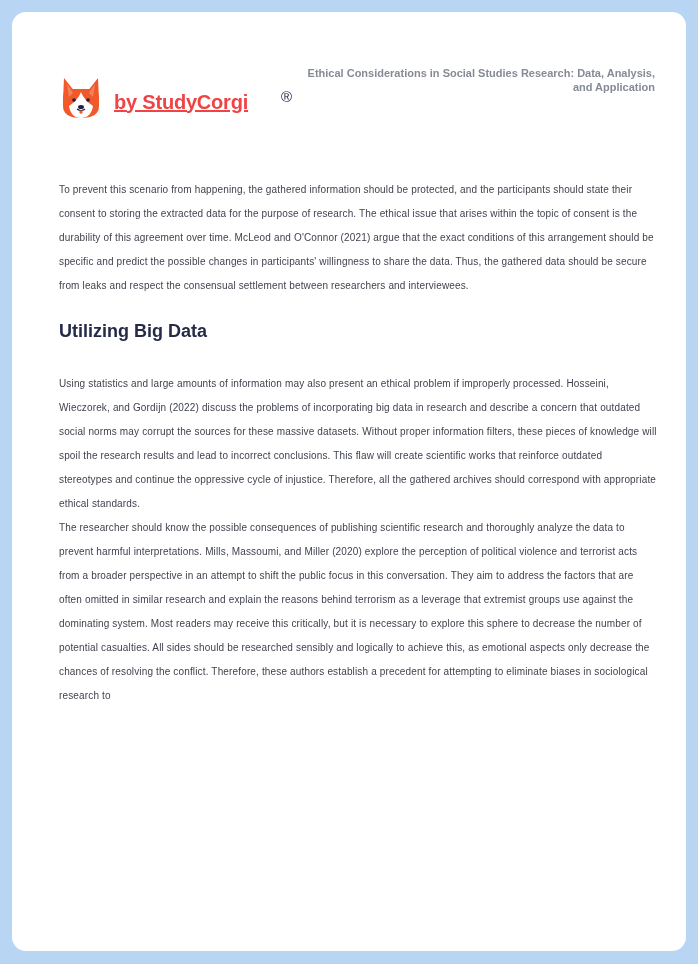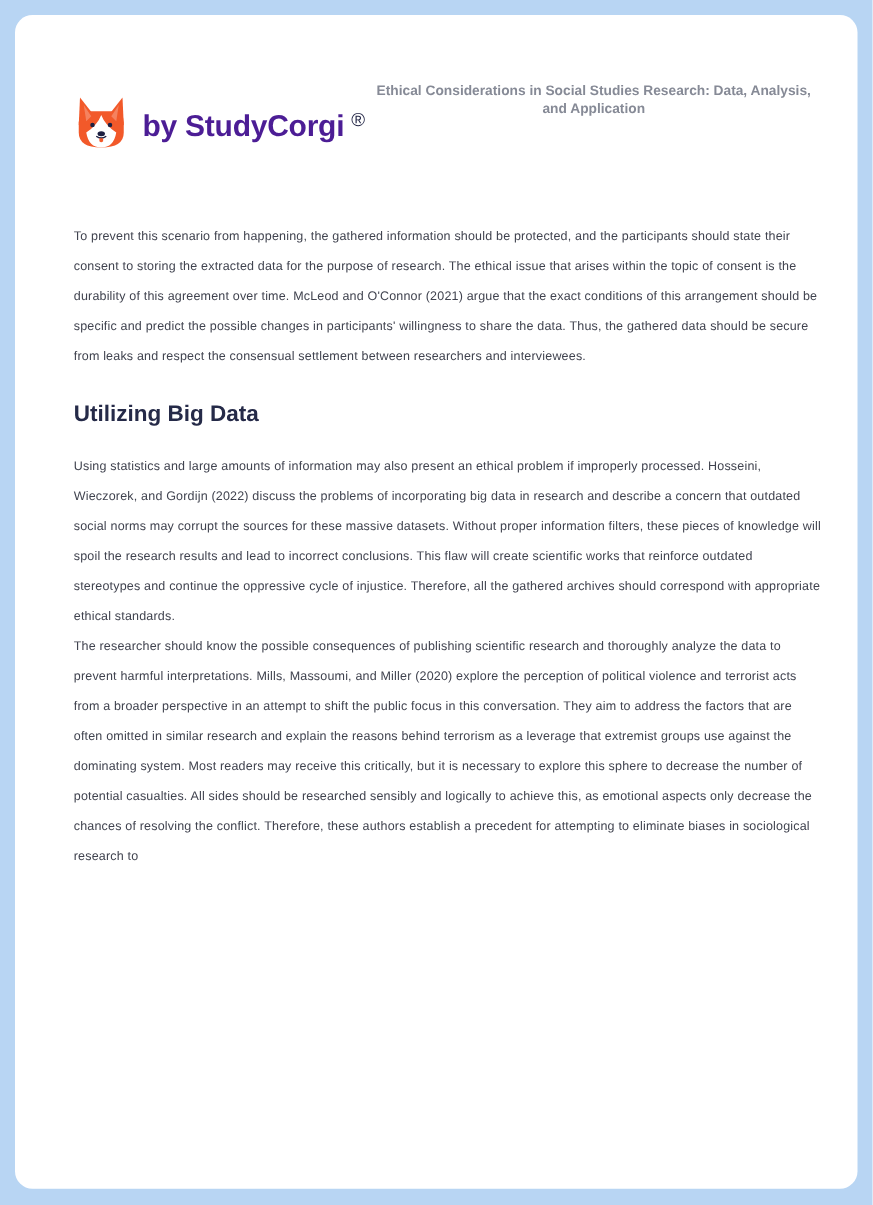--- a/index.html
+++ b/index.html
@@ -33,26 +33,27 @@
     display: flex;
     align-items: center;
   }
   .logo-icon {
     width: 40px;
     height: 44px;
     display: block;
   }
   .logo-text {
     margin-left: 13px;
-    font-size: 24px;
+    font-size: 20px;
     font-weight: 700;
-    color: #4c1d95;
+    color: #ef4444;
     letter-spacing: -0.2px;
     position: relative;
     top: 4px;
+    text-decoration: underline;
   }
   .logo-reg {
     position: absolute;
     left: 220px;
     top: 12px;
     font-size: 15px;
     color: #1e2142;
     font-weight: 400;
   }
   .doc-meta {
@@ -60,21 +61,20 @@
     right: 31px;
     top: 54px;
     width: 360px;
     text-align: right;
   }
   .doc-title {
     font-size: 11px;
     font-weight: 700;
     color: #868a96;
     line-height: 14px;
-    text-align: center;
   }
   .doc-url {
     font-size: 10.5px;
     color: #868a96;
     line-height: 14px;
     margin-top: 2px;
   }
   .content {
     position: absolute;
     left: 47px;
@@ -88,21 +88,21 @@
     margin: 0;
     letter-spacing: 0.15px;
   }
   .heading {
     font-size: 18px;
     font-weight: 700;
     color: #252a48;
     margin: 0;
     line-height: 24px;
   }
-  .h1-wrap { margin-top: 21px; margin-bottom: 19px; }
+  .h1-wrap { margin-top: 21px; margin-bottom: 29px; }
   .h2-wrap { margin-top: 19px; margin-bottom: 12px; }
 </style>
 </head>
 <body>
 
 <div class="card">
   <div class="header">
     <div class="logo">
       <svg class="logo-icon" viewBox="0 0 40 44">
 

